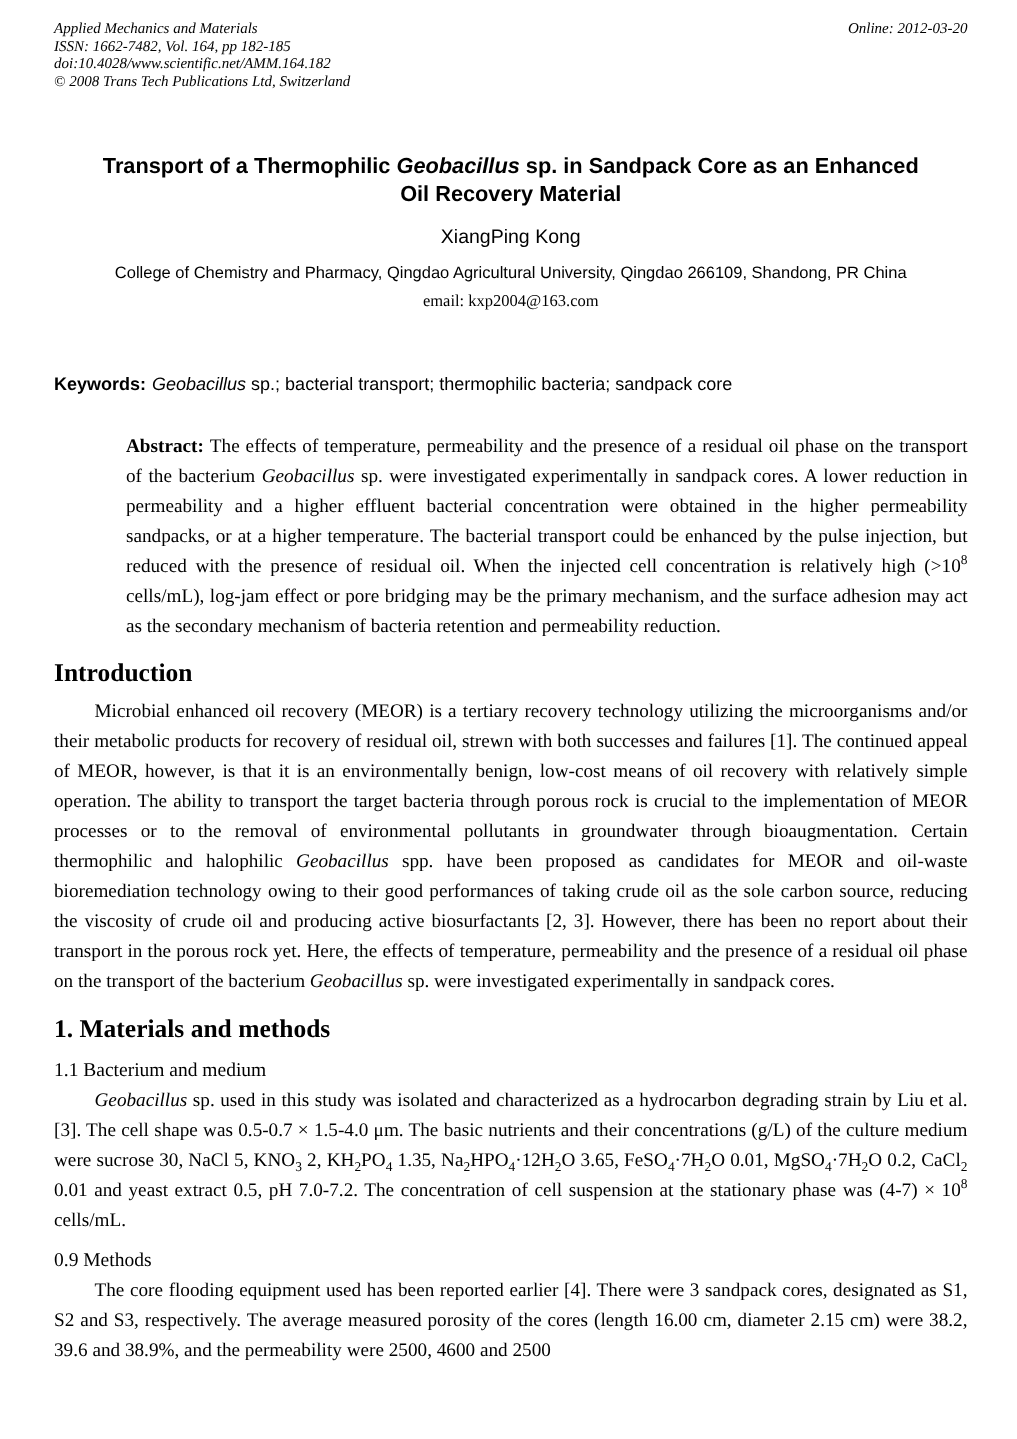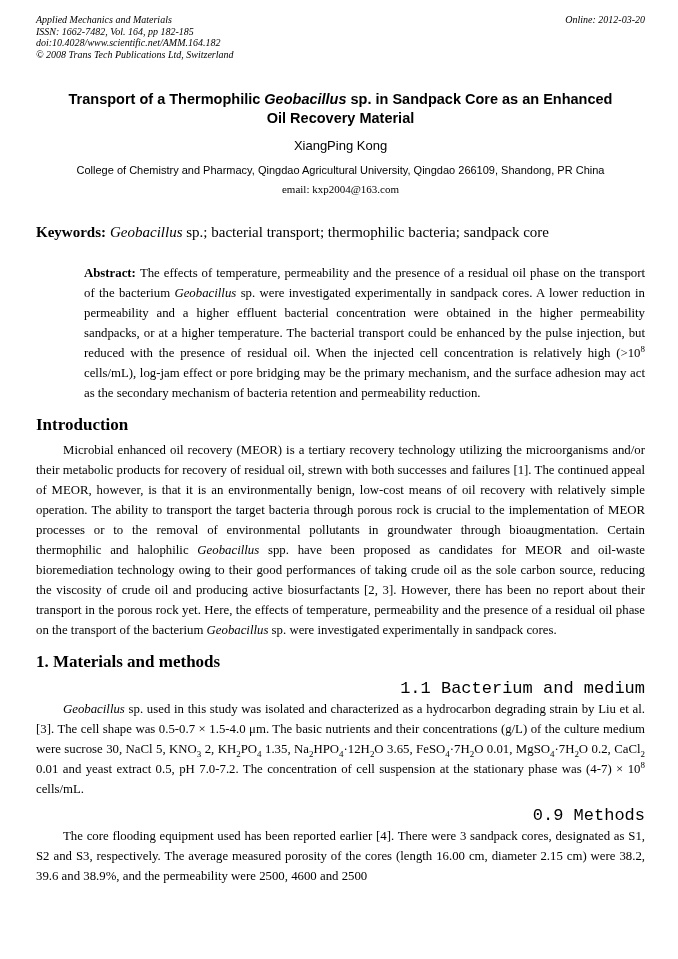--- a/index.html
+++ b/index.html
@@ -24,21 +24,21 @@
     font-style: italic;
     font-size: 10px;
     line-height: 11.5px;
     font-family: "Liberation Serif", serif;
   }
   .hdr-left div { white-space: nowrap; }
   .hdr-right { white-space: nowrap; }
 
   
   .title {
-    margin: 30px auto 0 auto;
+    margin: 42px auto 0 auto;
     max-width: 555px;
     text-align: center;
     font-family: "Liberation Sans", sans-serif;
     font-weight: bold;
     font-size: 14.5px;
     line-height: 19px;
   }
   .author {
     margin-top: 10px;
     text-align: center;
@@ -57,23 +57,23 @@
   .email {
     margin-top: 0px;
     text-align: center;
     font-family: Liberation Serif, serif;
     font-size: 11px;
     line-height: 19px;
   }
 
   
   .keywords {
-    margin-top: 26px;
-    font-family: Liberation Serif, serif;
-    font-size: 15px;
+    margin-top: 38px;
+    font-family: Liberation Sans, sans-serif;
+    font-size: 12px;
     line-height: 15px;
   }
   .keywords .kw-label { font-weight: bold; margin-right: 4px; }
 
   
   .body-par {
     font-family: "Liberation Serif", serif;
     font-size: 12.8px;
     line-height: 20px;
     text-align: justify;
@@ -84,25 +84,24 @@
   .indent { text-indent: 27px; }
 
   .sec-heading {
     font-family: "Liberation Serif", serif;
     font-size: 17px;
     font-weight: bold;
     line-height: 20px;
     margin: 12px 0 0 0;
   }
   .sub-heading {
-    font-family: Liberation Mono, monospace;
-    font-size: 17px;
+    font-family: Liberation Serif, serif;
+    font-size: 13px;
     line-height: 20px;
     margin: 7px 0 0 0;
-    text-align: right;
   }
   .after-heading { margin-top: 5px; }
 
   sup, sub { font-size: 70%; line-height: 0; }
 </style>
 </head>
 <body>
 
 <div class="page">
 

